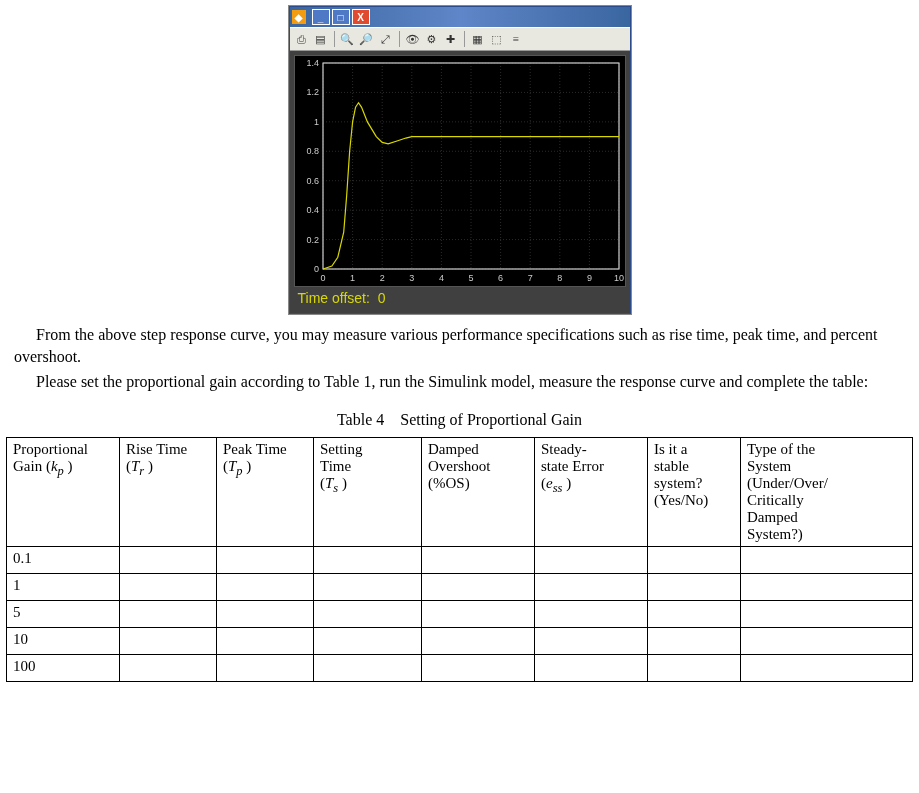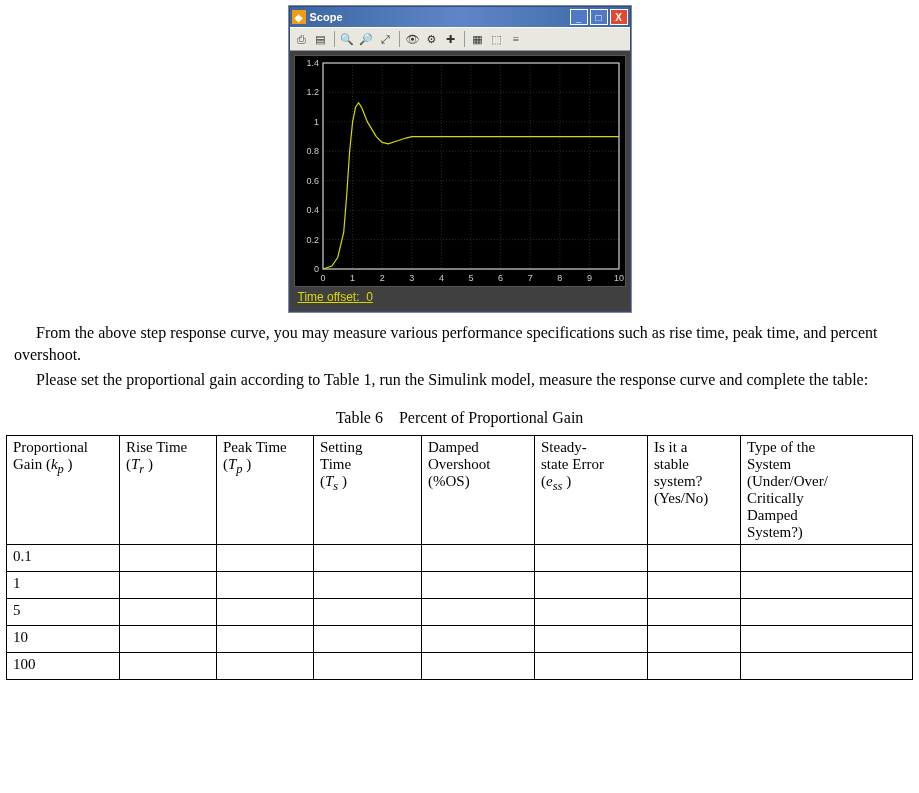--- a/index.html
+++ b/index.html
@@ -65,23 +65,22 @@
   .plot-area {
     background:#000;
     height:230px;
     position:relative;
     border:1px solid #555;
   }
   .plot-svg { width:100%; height:100%; display:block; }
   .time-offset {
     color:#d8d800;
     font-family: Arial, sans-serif;
-    font-size:12px;
+    font-size:14px;
     padding:3px 4px;
-    text-decoration:underline;
   }
   
   p.body-text { margin:4px 8px; text-indent:22px; line-height:1.35; }
   .table-caption { text-align:center; margin:18px 0 8px; font-size:16px; }
   .table-caption .tlabel { margin-right:12px; }
   table.effects {
     border-collapse: collapse;
     width:100%;
     font-size:15px;
   }
@@ -95,21 +94,20 @@
   table.effects .data td { height:20px;padding-left:6px; }
   .math-sub { font-style:italic; }
 </style>
 </head>
 <body>
 
 <div class="scope-wrap">
   <div class="scope-window">
     <div class="titlebar">
       <div class="app-icon">◆</div>
-      <div class="title-text">Scope</div>
       <div class="win-btns">
         <div class="win-btn win-min">_</div>
         <div class="win-btn win-max">□</div>
         <div class="win-btn win-close">X</div>
       </div>
     </div>
     <div class="toolbar">
       <span class="tb-icon">⎙</span>
       <span class="tb-icon">▤</span>
       <span class="tb-sep"></span>
@@ -175,22 +173,22 @@
         <span>Time offset:</span>&nbsp;&nbsp;<span>0</span>
       </div>
     </div>
   </div>
 </div>
 
 <p class="body-text">From the above step response curve, you may measure various performance specifications such as rise time, peak time, and percent overshoot.</p>
 <p class="body-text">Please set the proportional gain according to Table 1, run the Simulink model, measure the response curve and complete the table:</p>
 
 <div class="table-caption">
-  <span class="tlabel">Table 6</span>
-  <span>Percent of Proportional Gain</span>
+  <span class="tlabel">Table 4</span>
+  <span>Setting of Proportional Gain</span>
 </div>
 
 <table class="effects">
   <tbody>
       <tr class="hdr">
     <td style="width:100px">
       <span>Proportional</span><br>
       <span>Gain (</span><span class="math-sub"><span>k</span><sub>p</sub></span><span> )</span>
     </td>
     <td style="width:84px">

